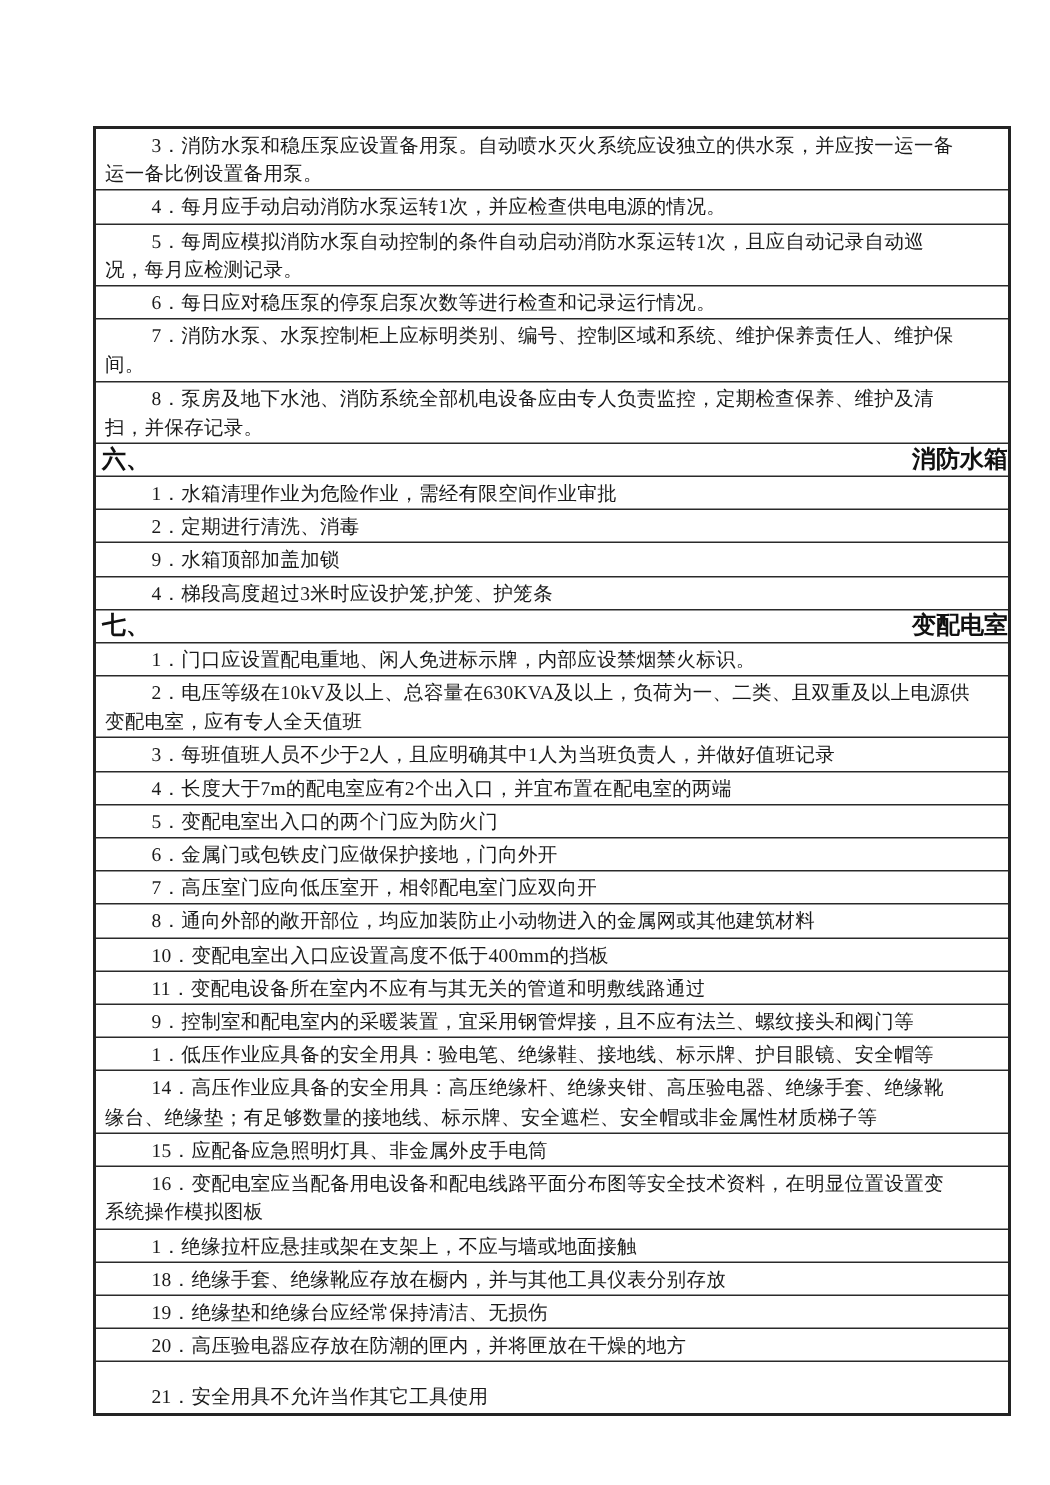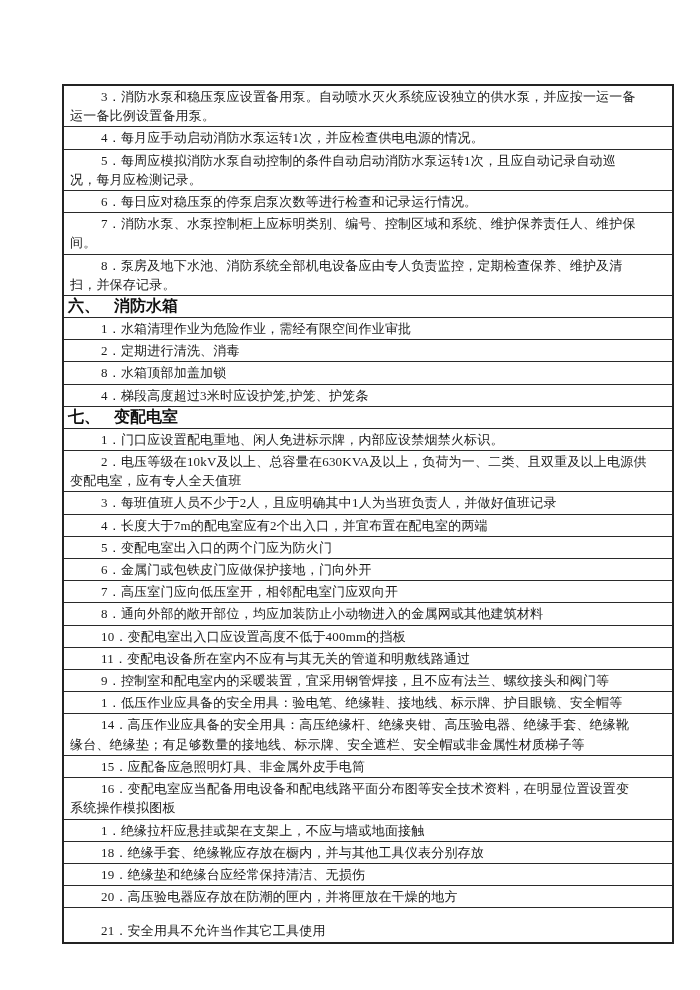--- a/index.html
+++ b/index.html
@@ -40,20 +40,21 @@
     font-weight:bold;
     font-size:16px;
     color:#111111;
   }
   .header-number{
     width:46px;
     flex:0 0 46px;
   }
   .header-title{
     flex:1;
+    text-align:right;
   }
 </style>
 </head>
 <body>
 
 <div class="rules-table" id="rules-table">
     <div class="row item-row">
       <div class="item-text">3．消防水泵和稳压泵应设置备用泵。自动喷水灭火系统应设独立的供水泵，并应按一运一备
 运一备比例设置备用泵。</div>
     </div>
@@ -79,21 +80,21 @@
       <span class="header-number">六、</span>
       <span class="header-title">消防水箱</span>
     </div>
     <div class="row item-row">
       <div class="item-text">1．水箱清理作业为危险作业，需经有限空间作业审批</div>
     </div>
     <div class="row item-row">
       <div class="item-text">2．定期进行清洗、消毒</div>
     </div>
     <div class="row item-row">
-      <div class="item-text">8．水箱顶部加盖加锁</div>
+      <div class="item-text">9．水箱顶部加盖加锁</div>
     </div>
     <div class="row item-row">
       <div class="item-text">4．梯段高度超过3米时应设护笼,护笼、护笼条</div>
     </div>
     <div class="row header-row">
       <span class="header-number">七、</span>
       <span class="header-title">变配电室</span>
     </div>
     <div class="row item-row">
       <div class="item-text">1．门口应设置配电重地、闲人免进标示牌，内部应设禁烟禁火标识。</div>

